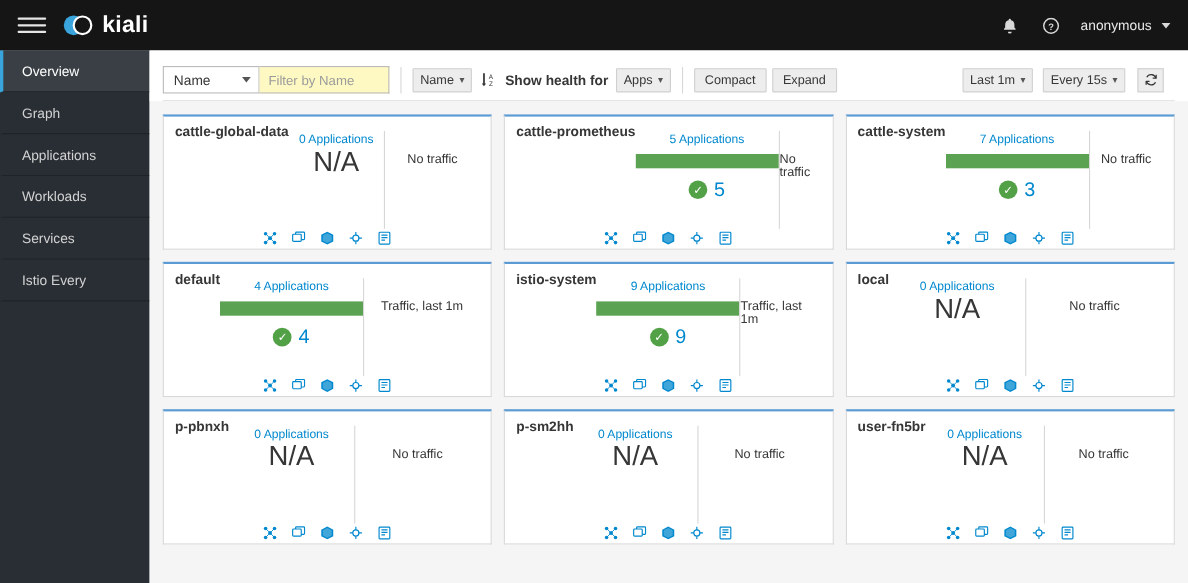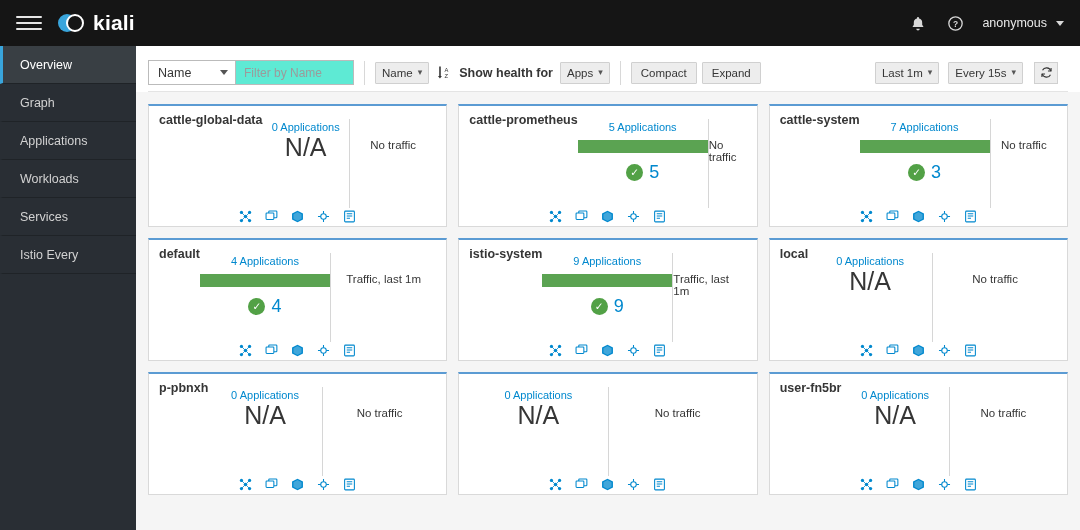--- a/index.html
+++ b/index.html
@@ -53,21 +53,21 @@
     display: flex; align-items: center; gap: 0px; height: 38px;
     border-bottom: 1px solid #e4e4e4; background: #fff;
   }
   .sel-wide {
     height: 25px; min-width: 88px; background: #fff; border: 1px solid #bbb;
     display: flex; align-items: center; justify-content: space-between;
     padding: 0 7px 0 9px; font-size: 12.5px; color: #363636; cursor: pointer;
   }
   .filter-input {
     height: 25px; width: 118px; border: 1px solid #bbb; border-left: none;
-    padding: 0 8px; font-size: 12px; color: #72767b; background: #5eead4; outline: none;
+    padding: 0 8px; font-size: 12px; color: #72767b; background: #fef9c3; outline: none;
     font-family: "Liberation Sans", sans-serif;
   }
   .filter-input::placeholder { color: #9b9b9b; }
   .vsep { width: 1px; height: 24px; background: #d8d8d8; margin: 0 10px; }
   .btn-sel {
     height: 22px; background: #ededed; border: 1px solid #d0d0d0; border-radius: 1px;
     display: inline-flex; align-items: center; gap: 5px; padding: 0 6px;
     font-size: 11.5px; color: #363636; cursor: pointer; white-space: nowrap;
   }
   .mini-caret { font-size: 9px; color: #555; line-height: 1; }
@@ -590,20 +590,21 @@
                 </div>
                 <div class="ic">
                   <svg width="13" height="13" viewBox="0 0 16 16" fill="none" stroke="#0088ce" stroke-width="1.3">
                     <rect x="2" y="1.4" width="12" height="13.2" rx="1"></rect>
                     <path d="M4.6 4.6h6.8M4.6 7.4h6.8M4.6 10.2h4"></path>
                   </svg>
                 </div>
               </div>
             </div>
             <div class="ns-card">
+              <div class="ns-title">p-sm2hh</div>
               <div class="ns-body">
                 <div class="ns-left">
                   <div class="apps-link">0 Applications</div>
                   <div class="na-text">N/A</div>
                 </div>
                 <div class="vdiv"></div>
                 <div class="ns-right">
                   <div class="traffic-text">No traffic</div>
                 </div>
               </div>

